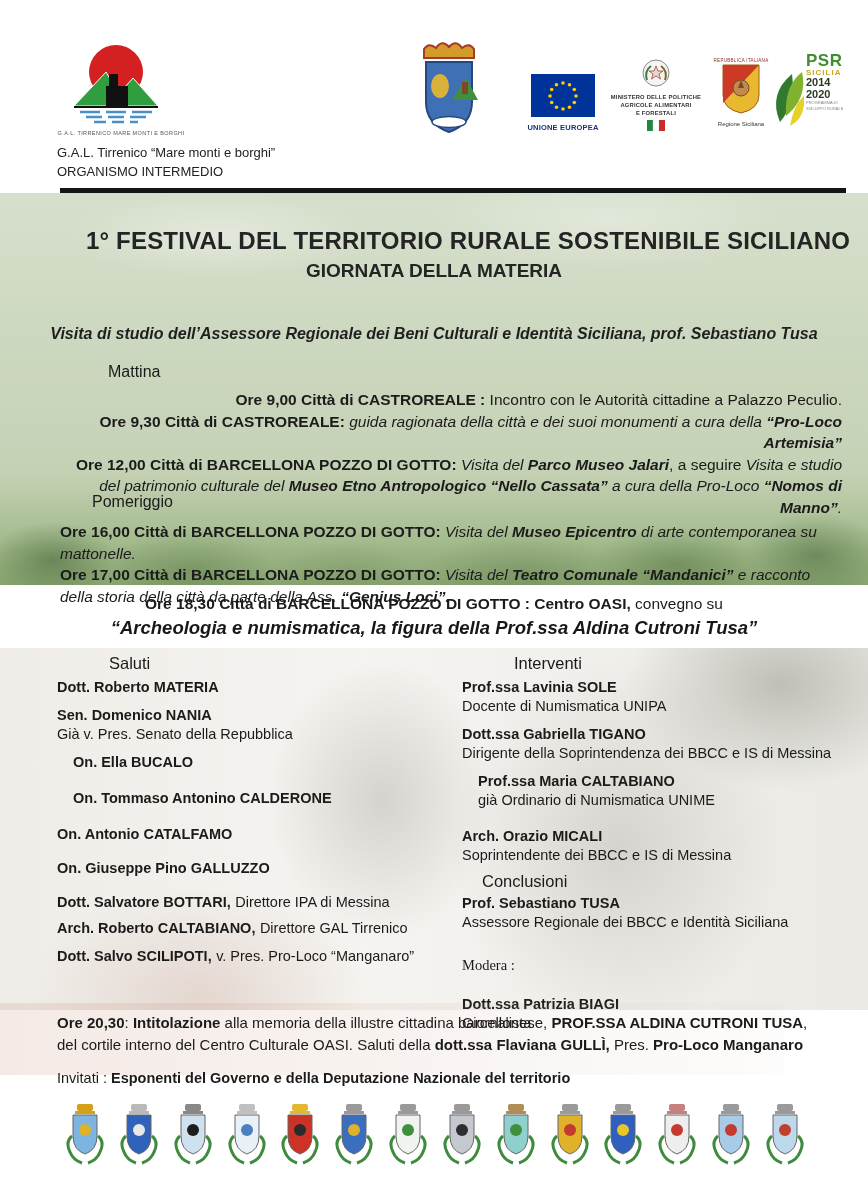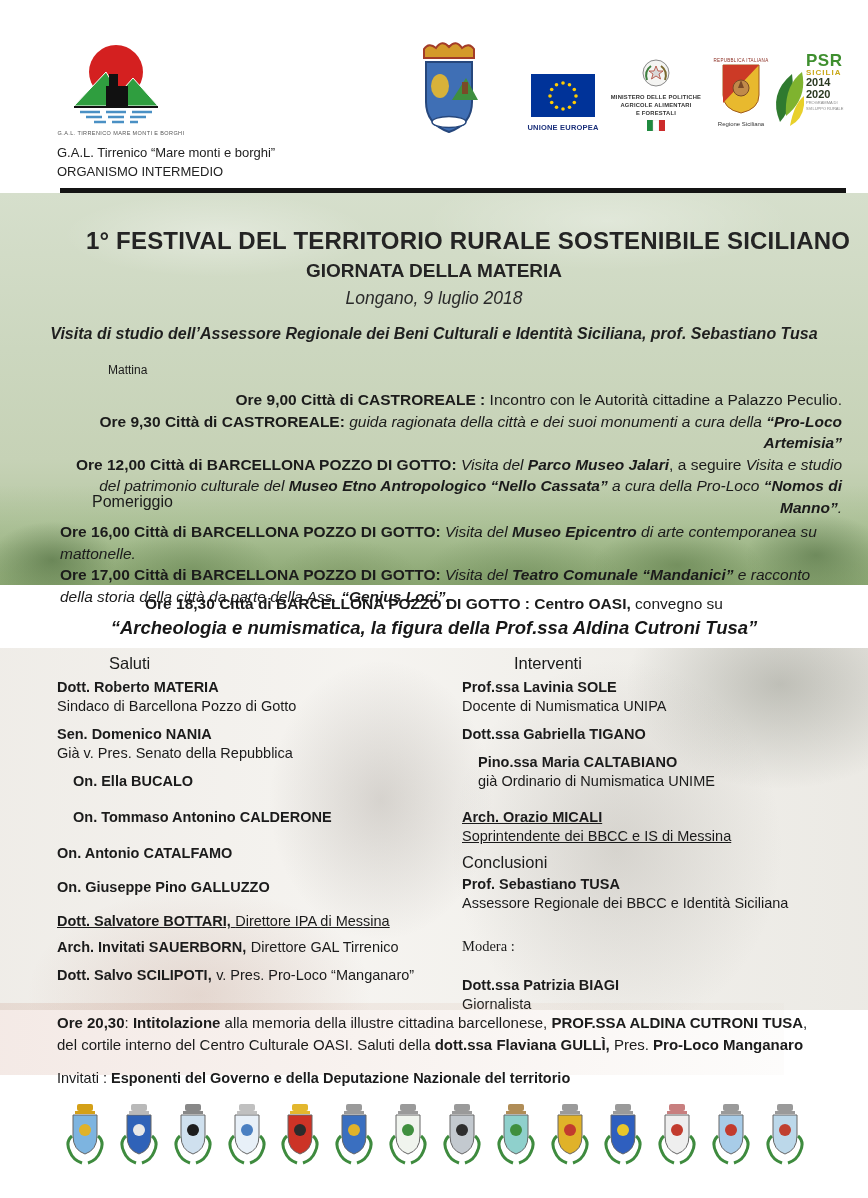--- a/index.html
+++ b/index.html
@@ -43,21 +43,21 @@
       linear-gradient(180deg, rgba(173,196,150,0) 0%, rgba(150,178,125,.45) 55%, rgba(125,155,100,.7) 100%);}
   .clouds{position:absolute;left:0;top:0;width:100%;height:140px;
     background:
       radial-gradient(220px 60px at 25% 30%, rgba(255,255,255,.35), transparent 70%),
       radial-gradient(260px 70px at 70% 20%, rgba(255,255,255,.30), transparent 70%);}
 
   .fest-title{top:34px;font-size:24px;font-weight:bold;color:#242424;letter-spacing:.2px;padding-left:34px;}
   .fest-sub{top:67px;font-size:19px;font-weight:bold;color:#242424;}
   .fest-date{top:95px;font-size:17.5px;font-style:italic;color:#2a2a2a;}
   .visit-line{top:132px;font-size:16px;font-weight:bold;font-style:italic;color:#1f1f1f;}
-  .mattina{left:108px;top:170px;font-size:12px;}
+  .mattina{left:108px;top:170px;font-size:16px;}
   .sched-a{left:60px;top:196px;width:782px;font-size:15.5px;line-height:21.5px;text-align:right;}
   .pomeriggio{left:92px;top:300px;font-size:16px;}
   .sched-b{left:60px;top:328px;width:782px;font-size:15.5px;line-height:21.5px;}
 
   
   .evening{top:595px;font-size:15.5px;}
   .evening-title{top:617px;font-size:18.5px;font-weight:bold;font-style:italic;color:#171717;}
 
   
   .conv{left:0;top:648px;width:868px;height:362px;padding-left:39px;}
@@ -65,25 +65,25 @@
     background:
       radial-gradient(160px 200px at 42% 42%, rgba(90,80,70,.20), transparent 70%),
       radial-gradient(230px 260px at 68% 55%, rgba(120,115,105,.22), transparent 72%),
       radial-gradient(220px 150px at 86% 10%, rgba(70,75,60,.28), transparent 70%),
       radial-gradient(240px 150px at 22% 96%, rgba(150,80,55,.16), transparent 72%),
       linear-gradient(90deg, rgba(238,235,230,.92), rgba(244,242,238,.88) 40%, rgba(232,230,224,.88));}
   .col{position:absolute;top:6px;}
   .col-left{left:57px;width:398px;}
   .col-right{left:462px;width:398px;}
   .col-header{font-size:16.5px;padding-left:52px;margin-bottom:5px;color:#1a1a1a;}
-  .plain-header{font-size:16.5px;margin-bottom:3px;}
+  .plain-header{font-size:16.5px;margin-bottom:3px;margin-left:20px;}
   .p-name{font-weight:bold;font-size:14.5px;line-height:19px;}
   .p-role{font-size:14.5px;line-height:19px;}
   .entry{margin-bottom:10px;}
-  .mb7{margin-bottom:7px;text-decoration:underline;}  .mb9{margin-bottom:9px;}
+  .mb7{margin-bottom:7px;}  .mb9{margin-bottom:9px;}
   .mb15{margin-bottom:15px;} .mb17{margin-bottom:17px;margin-left:16px;}
   .mb24{margin-bottom:24px;} .mt4{margin-top:4px;}
   .modera{font-size:14.5px;line-height:19px;margin-bottom:20px;font-family:Liberation Serif, serif;}
 
   
   .closing-bg{left:0;top:1003px;width:784px;height:72px;
     background:linear-gradient(90deg, rgba(170,90,60,.13), rgba(190,140,110,.09) 60%, rgba(200,180,160,.04));}
   .closing{left:57px;top:1012px;width:772px;font-size:15px;line-height:22px;}
   .invitati{left:57px;top:1070px;width:772px;font-size:14.5px;}
 
@@ -190,21 +190,20 @@
   </div>
 
   <div class="abs top-rule"></div>
 
   <div class="abs green-band">
     <div class="clouds"></div>
     <div class="cityscape"></div>
 
     <div class="abs ctr fest-title">1° FESTIVAL DEL TERRITORIO RURALE SOSTENIBILE SICILIANO</div>
     <div class="abs ctr fest-sub">GIORNATA DELLA MATERIA</div>
-    <div class="abs ctr fest-date">Longano, 9 luglio 2018</div>
     <div class="abs ctr visit-line">Visita di studio dell’Assessore Regionale dei Beni Culturali e Identità Siciliana,  prof. Sebastiano Tusa</div>
 
     <div class="abs mattina">Mattina</div>
     <div class="abs sched-a">
       <div><span class="b">Ore 9,00 Città di CASTROREALE : </span><span>Incontro con le Autorità cittadine a Palazzo Peculio.</span></div>
       <div><span class="b">Ore 9,30 Città di CASTROREALE: </span><span class="i">guida ragionata della città e dei suoi monumenti a cura della </span><span class="b i">“Pro-Loco Artemisia”</span></div>
       <div><span class="b">Ore 12,00 Città di BARCELLONA POZZO DI GOTTO: </span><span class="i">Visita del </span><span class="b i">Parco Museo Jalari</span><span>,  a seguire  </span><span class="i">Visita e studio del patrimonio culturale del </span><span class="b i">Museo Etno Antropologico “Nello Cassata”</span><span class="i"> a cura della Pro-Loco </span><span class="b i">“Nomos di Manno”</span><span class="i">.</span></div>
     </div>
 
     <div class="abs pomeriggio">Pomeriggio</div>
@@ -217,21 +216,20 @@
   <div class="abs ctr evening"><span class="b">Ore 18,30 Città di BARCELLONA POZZO DI GOTTO : Centro OASI,</span><span> convegno su</span></div>
   <div class="abs ctr evening-title">“Archeologia e numismatica, la figura della Prof.ssa Aldina Cutroni Tusa”</div>
 
   <div class="abs conv">
     <div class="conv-bg"></div>
 
     <div class="col col-left">
       <div class="col-header">Saluti</div>
       <div class="entry mb9">
         <div class="p-name">Dott. Roberto MATERIA</div>
-        <div class="p-role">Sindaco di Barcellona Pozzo di Gotto</div>
       </div>
       <div class="entry mb9">
         <div class="p-name">Sen. Domenico NANIA</div>
         <div class="p-role">Già v. Pres. Senato della Repubblica</div>
       </div>
       <div class="entry mb17">
         <div class="p-name">On. Ella BUCALO</div>
       </div>
       <div class="entry mb17">
         <div class="p-name">On. Tommaso Antonino CALDERONE</div>
@@ -240,40 +238,41 @@
         <div class="p-name">On. Antonio CATALFAMO</div>
       </div>
       <div class="entry mb15">
         <div class="p-name">On. Giuseppe Pino GALLUZZO</div>
       </div>
       <div class="entry mb7">
         <span class="p-name">Dott. Salvatore BOTTARI,</span>
         <span class="p-role">Direttore IPA di Messina</span>
       </div>
       <div class="entry mb9">
-        <span class="p-name">Arch. Invitati SAUERBORN,</span>
+        <span class="p-name">Arch. Roberto CALTABIANO,</span>
         <span class="p-role">Direttore GAL Tirrenico</span>
       </div>
       <div class="entry">
         <span class="p-name">Dott. Salvo SCILIPOTI,</span>
         <span class="p-role">v. Pres. Pro-Loco “Manganaro”</span>
       </div>
     </div>
 
     <div class="col col-right">
       <div class="col-header">Interventi</div>
       <div class="entry mb9">
         <div class="p-name">Prof.ssa Lavinia SOLE</div>
         <div class="p-role">Docente di Numismatica UNIPA</div>
       </div>
       <div class="entry mb9">
         <div class="p-name">Dott.ssa Gabriella TIGANO</div>
+        <div class="p-role">Dirigente della Soprintendenza dei BBCC e IS di Messina</div>
       </div>
       <div class="entry mb17">
-        <div class="p-name">Pino.ssa Maria CALTABIANO</div>
+        <div class="p-name">Prof.ssa Maria CALTABIANO</div>
         <div class="p-role">già Ordinario di Numismatica UNIME</div>
       </div>
       <div class="entry mb7">
         <div class="p-name">Arch. Orazio MICALI</div>
         <div class="p-role">Soprintendente dei BBCC e IS di Messina</div>
       </div>
       <div class="plain-header mt4">Conclusioni</div>
       <div class="entry mb24">
         <div class="p-name">Prof. Sebastiano TUSA</div>
         <div class="p-role">Assessore Regionale dei BBCC e Identità Siciliana</div>

